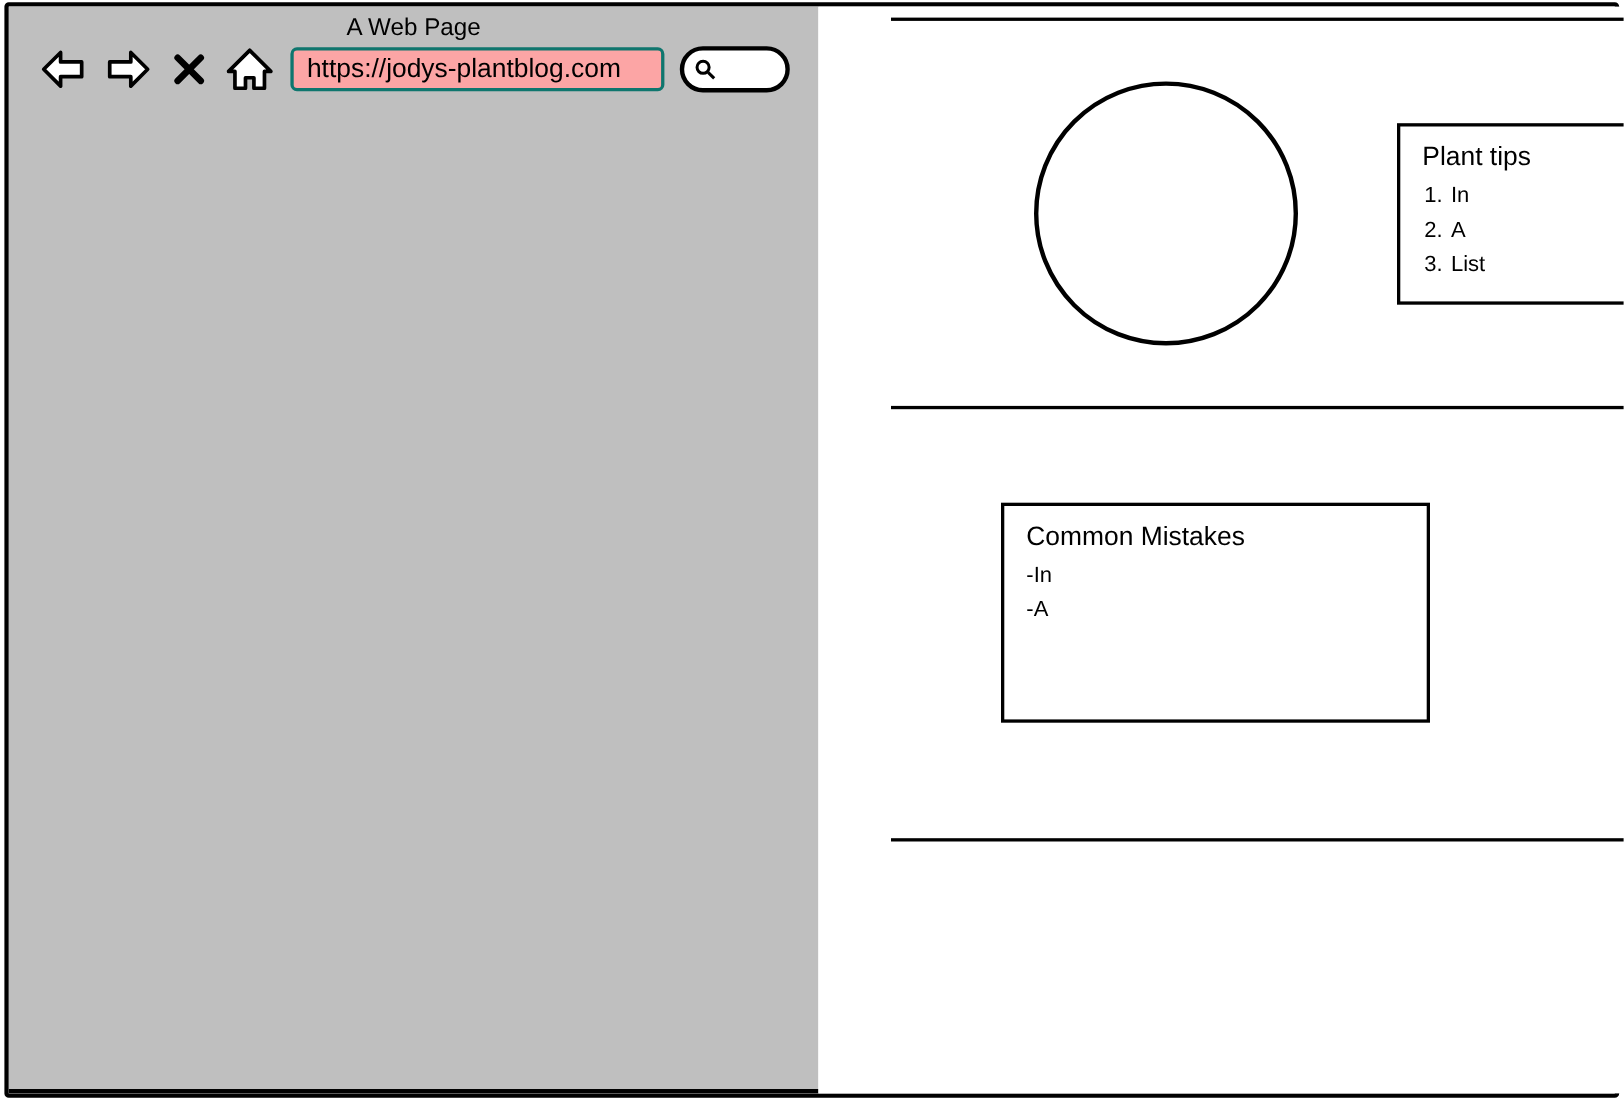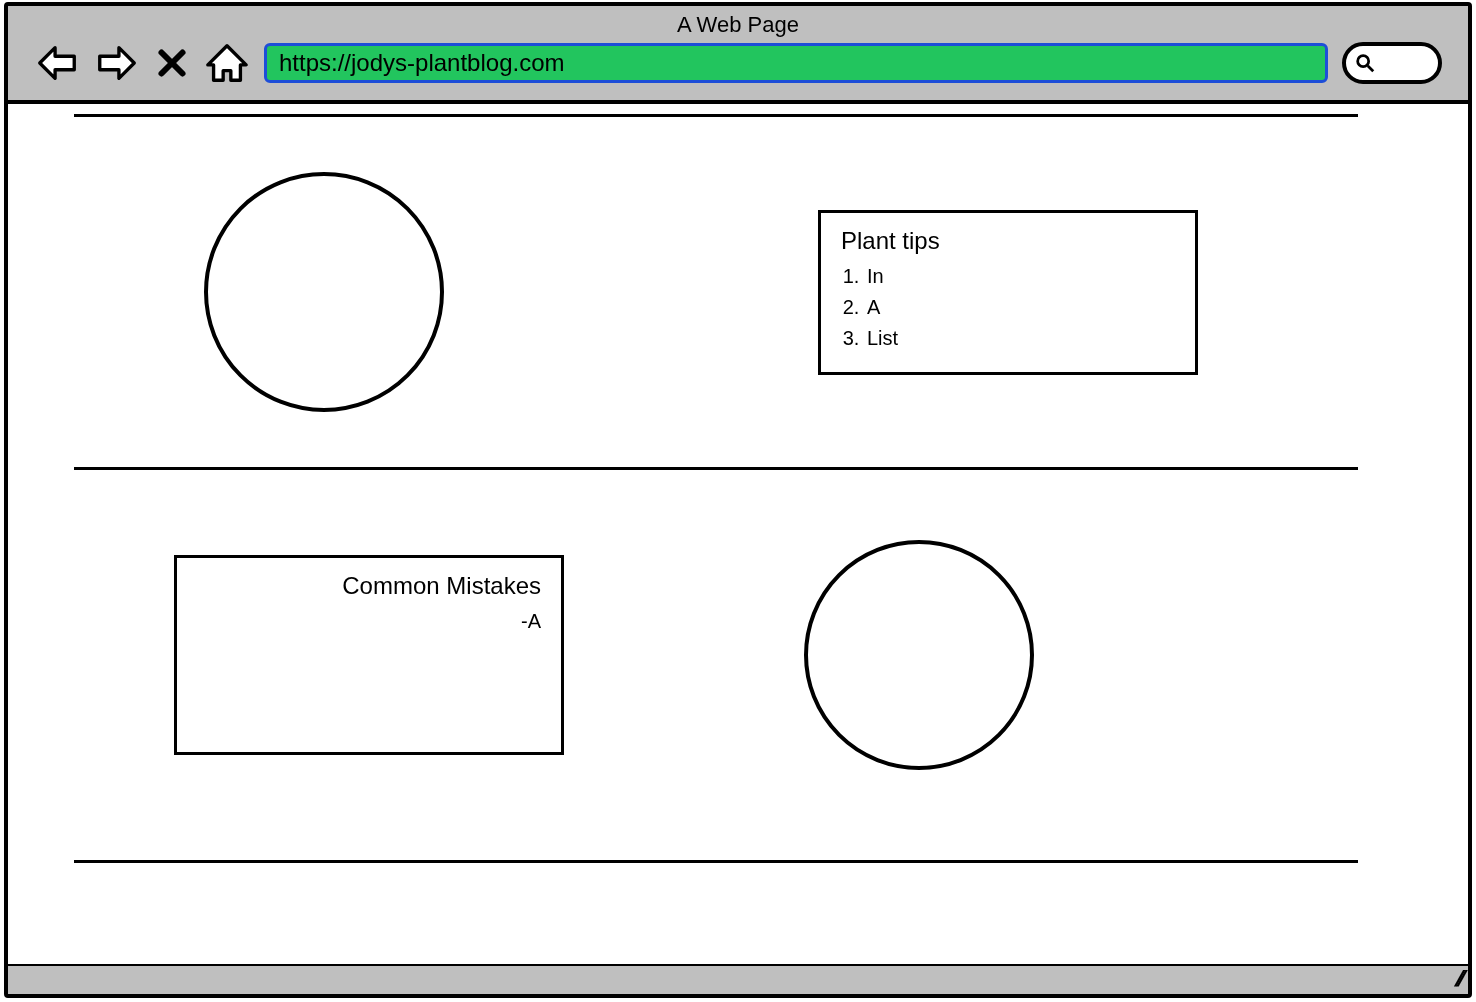--- a/index.html
+++ b/index.html
@@ -10,21 +10,21 @@
       height: 1002px;
       position: relative;
       overflow: hidden;
     }
     .window {
       border: 4px solid #000;
       border-radius: 4px;
       position: absolute;
       top: 2px; left: 4px; right: 4px; bottom: 4px;
       display: flex;
-      flex-direction: column;
+      flex-direction: row;
     }
     .chrome-bar {
       background: #bfbfbf;
       border-bottom: 4px solid #000;
       padding: 6px 26px 14px 26px;
     }
     .window-title {
       text-align: center;
       font-size: 22px;
       margin-bottom: 2px;
@@ -36,22 +36,22 @@
     }
     .icon-btn {
       width: 46px; height: 46px;
       display: flex; align-items: center; justify-content: center;
       cursor: pointer;
     }
     .icon-btn svg { width: 100%; height: 100%; }
     .url-bar {
       flex: 1;
       height: 40px;
-      border: 3px solid #1d4ed8;
-      background: #22c55e;
+      border: 3px solid #0f766e;
+      background: #fca5a5;
       border-radius: 6px;
       font-family: inherit;
       font-size: 24px;
       padding: 2px 12px;
     }
     .search-pill {
       width: 100px; height: 42px;
       border: 4px solid #000;
       border-radius: 24px;
       background: #fff;
@@ -94,21 +94,21 @@
     }
     .card-title { font-size: 24px; margin-bottom: 10px; }
     .card ol, .card .dash-list { font-size: 20px; }
     .card ol { padding-left: 24px; }
     .card ol li { margin-bottom: 8px; padding-left: 2px; }
     .dash-list div { margin-bottom: 8px; }
 
     .section-1 .circle { margin-left: 90px; }
     .section-1 .card { margin-left: auto; margin-right: 120px; }
     .section-2 { gap: 180px; padding-left: 100px; }
-    .section-2 .card { min-width: 390px; min-height: 200px; text-align: right; }
+    .section-2 .card { min-width: 390px; min-height: 200px; }
     .section-2 .circle { margin-left: 60px; }
 
     .bottom-hr { border: none; border-top: 3px solid #000; margin-top: 40px; }
 
     .status-bar {
       height: 30px;
       background: #bfbfbf;
       border-top: 2px solid #000;
       position: relative;
     }
@@ -174,20 +174,21 @@
         </ol>
       </div>
     </div>
 
     <hr class="section-divider">
 
     <div class="section section-2">
       <div class="card">
         <div class="card-title">Common Mistakes</div>
         <div class="dash-list">
+          <div>-<span>In</span></div>
           <div>-<span>A</span></div>
         </div>
       </div>
       <div class="circle circle-sm"></div>
     </div>
 
     <hr class="bottom-hr">
   </div>
 
   <div class="status-bar">

